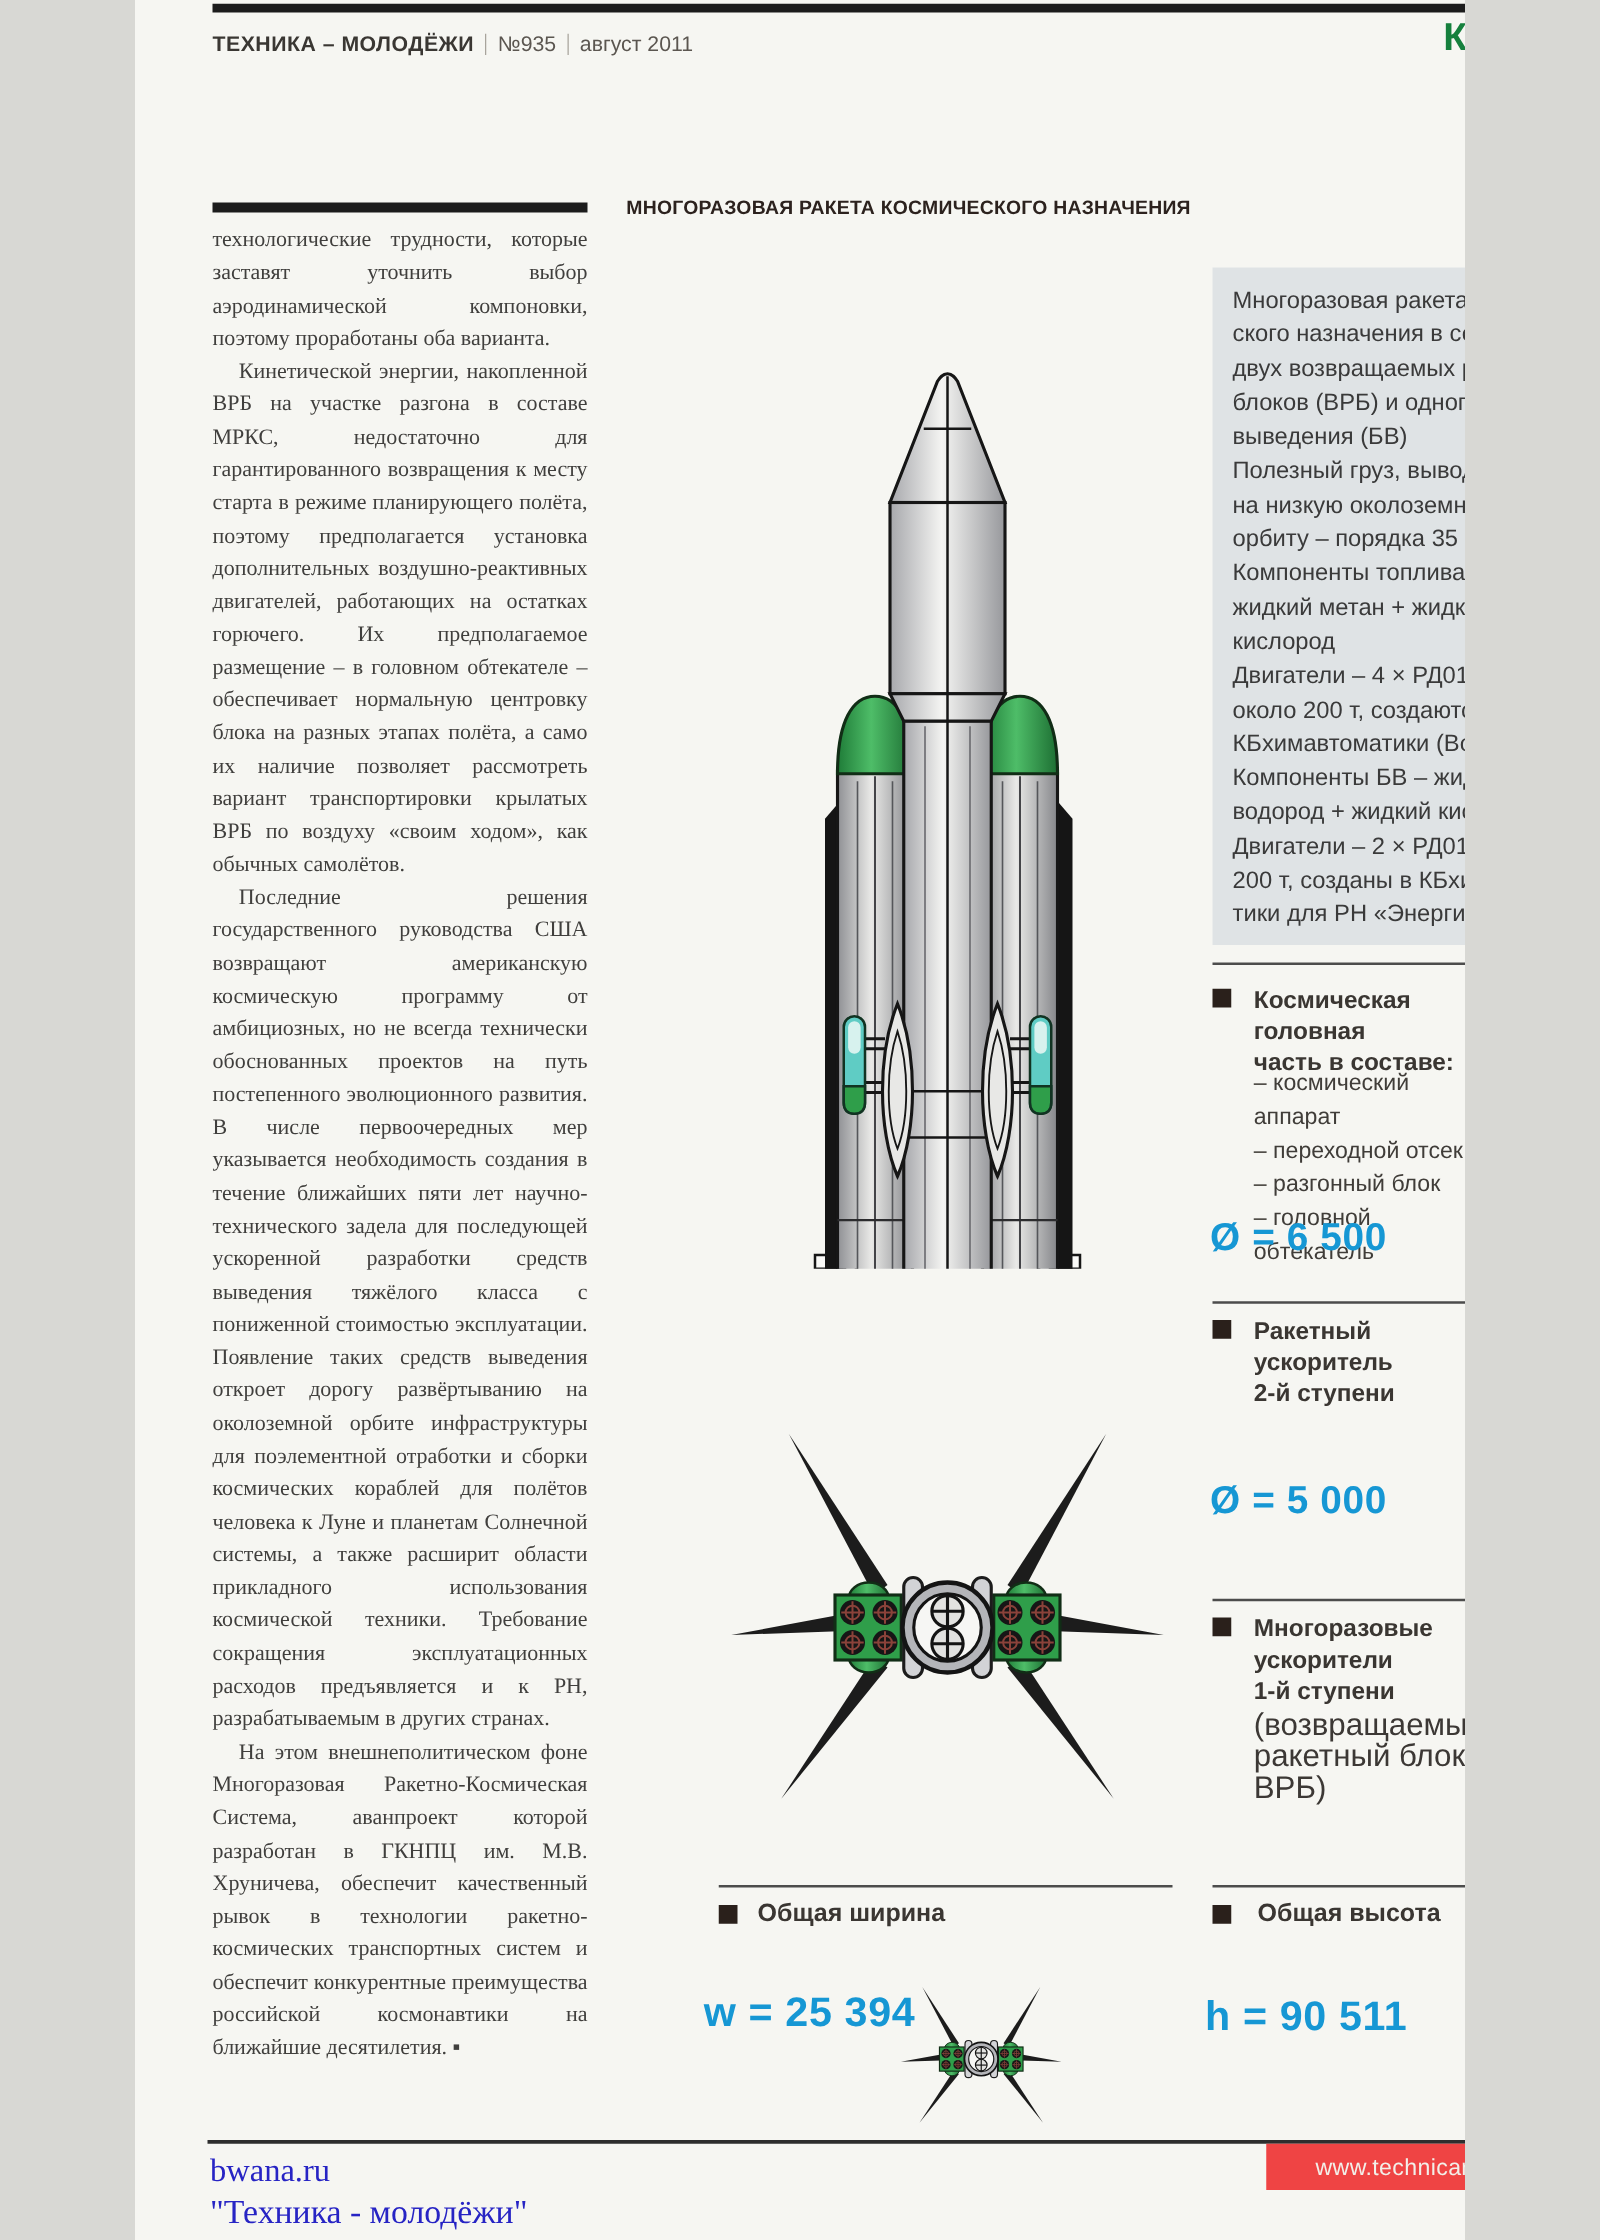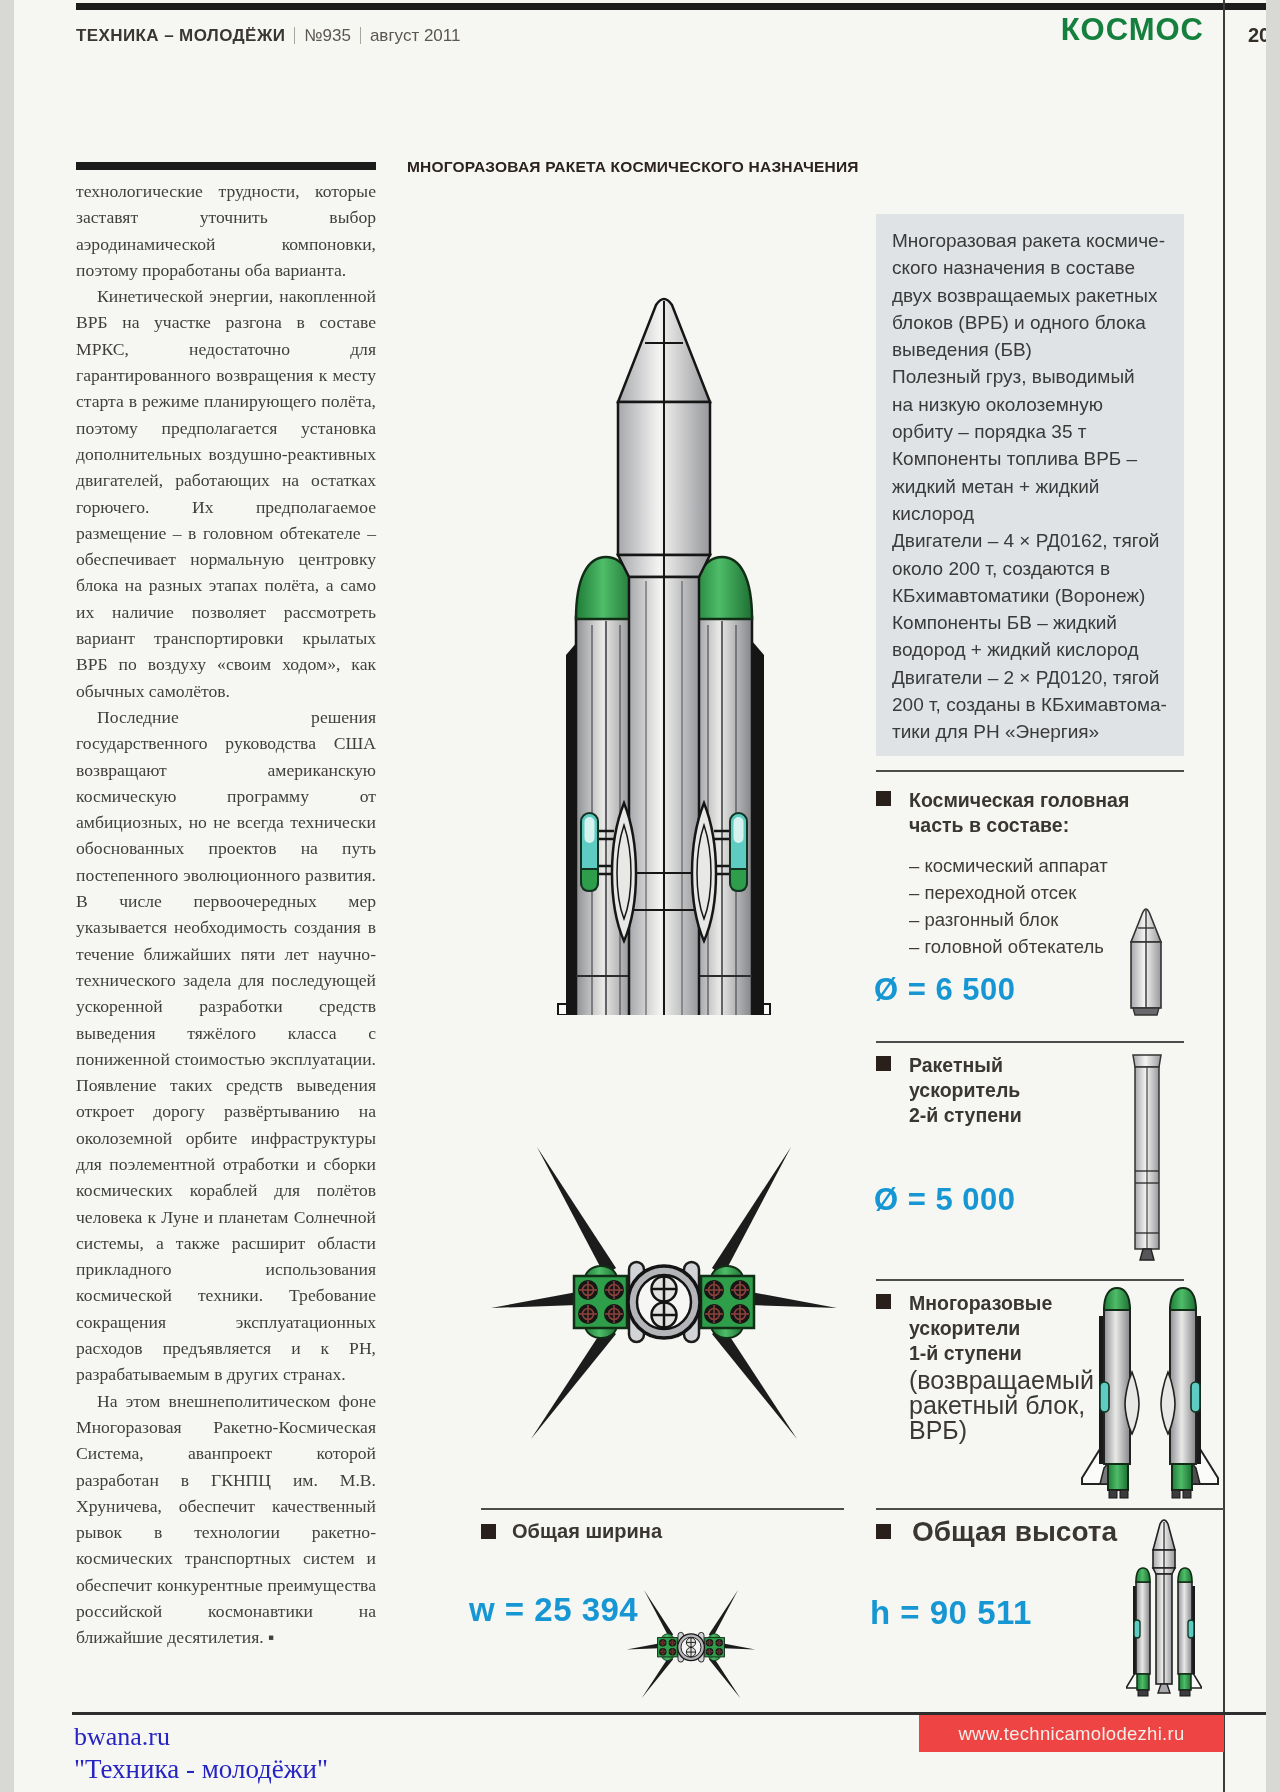--- a/index.html
+++ b/index.html
@@ -1,16 +1,16 @@
 <!DOCTYPE html>
 <html><head>
 <meta charset="utf-8">
 <style>
   html,body { margin:0; padding:0; background:#d8d8d4; }
-  .page { position:relative; width:1252px; height:1792px; background:#f6f6f2;
+  .page { position:relative; width:1064px; height:1792px; background:#f6f6f2;
           font-family:"Liberation Sans", sans-serif; overflow:hidden; margin:0 auto; }
   .abs { position:absolute; }
   .rule-h { background:#1c1c1c; }
   .v-rule { width:2px; background:#3c3c3c; }
   .hdr-left { font-size:17px; color:#5b5650; white-space:nowrap; }
   .hdr-mag { font-weight:bold; color:#3a3733; letter-spacing:0.4px; }
   .hdr-pipe { display:inline-block; width:1px; height:17px; background:#a8a49c; margin:0 9px; vertical-align:-3px; }
   .kosmos { font-size:31px; font-weight:bold; color:#15803d; letter-spacing:1px; text-align:right; }
   .pageno { font-size:20px; font-weight:bold; color:#343029; text-align:center; }
   .body-col { width:300px; font-family:"Liberation Serif", serif; font-size:17.6px;
@@ -342,21 +342,21 @@
   </svg>
 
   <div class="abs sq" style="left:467px; top:1524px;"></div>
   <div class="abs sec-head" style="left:498px; top:1519px; font-size:20px;">Общая ширина</div>
   <div class="abs blue-val blue-val-lg" style="left:455px; top:1591px;">w = 25 394</div>
   <svg class="abs" style="left:612px; top:1585px;" width="130" height="123" viewBox="0 0 350 330">
     <use href="#topviewG"></use>
   </svg>
 
   <div class="abs sq" style="left:862px; top:1524px;"></div>
-  <div class="abs sec-head" style="left:898px; top:1519px; font-size:28px;">Общая высота</div>
+  <div class="abs sec-head" style="left:898px; top:1519px; font-size:20px;">Общая высота</div>
   <div class="abs blue-val blue-val-lg" style="left:856px; top:1594px;">h = 90 511</div>
   <svg class="abs" style="left:1112px; top:1516px;" width="76" height="190" viewBox="0 0 76 190">
     <path d="M0,172 L12,152 L15,155 L15,172 Z" fill="#fbfbf9" stroke="#222" stroke-width="1.6"></path>
     <path d="M76,172 L64,152 L61,155 L61,172 Z" fill="#fbfbf9" stroke="#222" stroke-width="1.6"></path>
     <rect x="7" y="70" width="4" height="88" fill="#1a1a1a"></rect>
     <rect x="65" y="70" width="4" height="88" fill="#1a1a1a"></rect>
     <rect x="10" y="66" width="14" height="92" fill="url(#gMetal2)" stroke="#222" stroke-width="1.6"></rect>
     <rect x="52" y="66" width="14" height="92" fill="url(#gMetal2)" stroke="#222" stroke-width="1.6"></rect>
     <path d="M10,66 C10,56 13,52 17,52 C21,52 24,56 24,66 Z" fill="url(#gGreen)" stroke="#112d16" stroke-width="1.6"></path>
     <path d="M52,66 C52,56 55,52 59,52 C63,52 66,56 66,66 Z" fill="url(#gGreen)" stroke="#112d16" stroke-width="1.6"></path>

